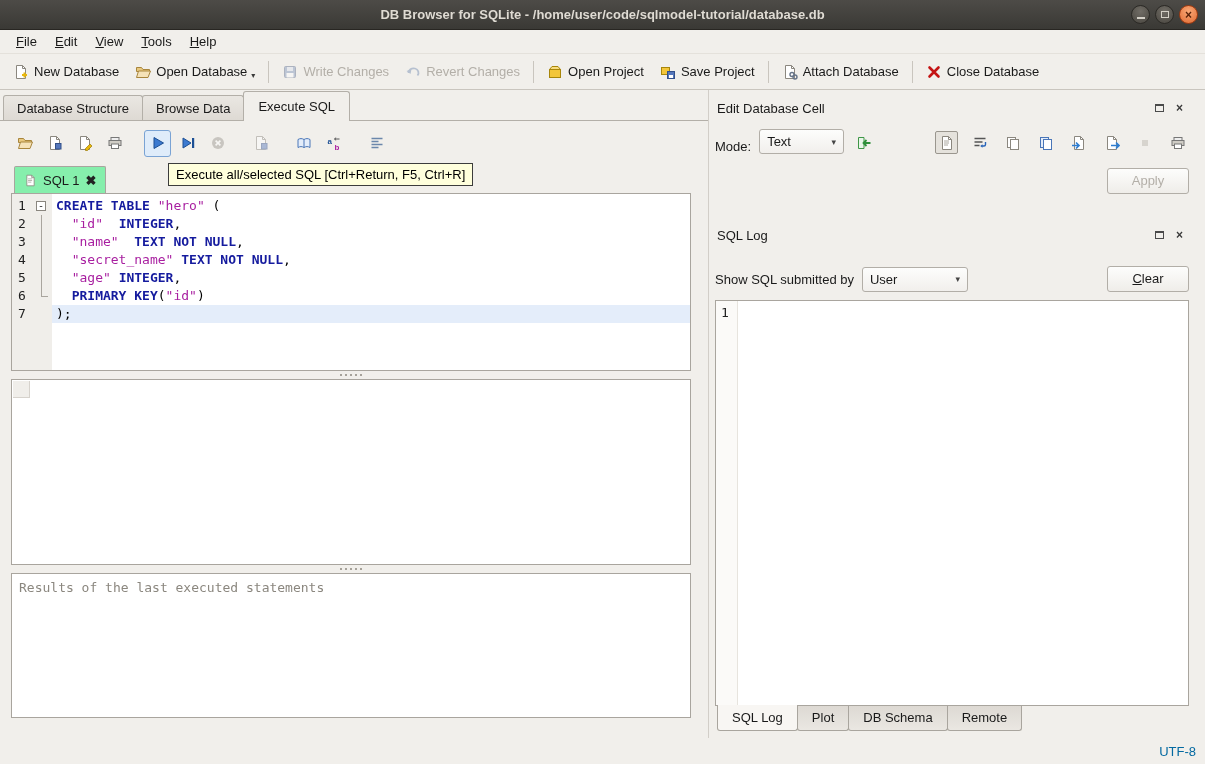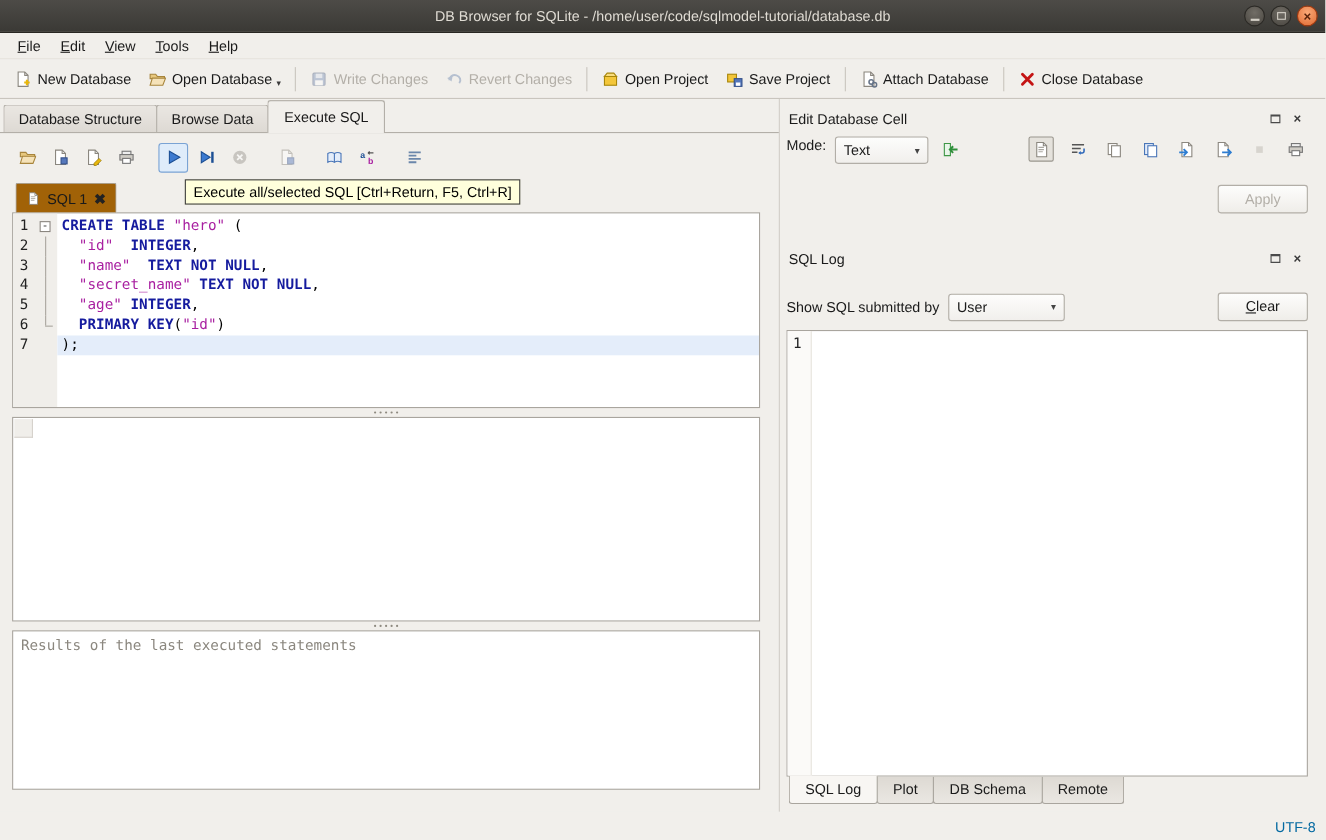--- a/index.html
+++ b/index.html
@@ -1,21 +1,21 @@
 <!DOCTYPE html>
 <html><head>
 <meta charset="utf-8">
 <style>
   *{margin:0;padding:0;box-sizing:border-box}
   html,body{width:1205px;height:764px;overflow:hidden}
   body{font-family:"Liberation Sans",sans-serif;font-size:13px;color:#1a1a1a;background:#f1efeb;position:relative}
 
   
   .titlebar{height:30px;background:linear-gradient(#4d4b47,#3a3935);display:flex;align-items:center;justify-content:center;position:relative;border-bottom:1px solid #282622}
-  .title-text{color:#dfdbd3;font-weight:normal;font-size:13px}
+  .title-text{color:#dfdbd3;font-weight:bold;font-size:13px}
   .win-controls{position:absolute;right:7px;top:5px;display:flex;gap:5px}
   .win-btn{width:19px;height:19px;border-radius:50%;background:radial-gradient(circle at 50% 32%,#716d66,#48453f);border:1px solid #2b2925;display:flex;align-items:center;justify-content:center;color:#d4d0c7}
   .win-btn.close{background:radial-gradient(circle at 50% 32%,#f9a876,#e06b33);border-color:#a03a10;color:#58220a;font-weight:bold;font-size:12px}
   .glyph-min{width:8px;height:2px;background:#d4d0c7;display:block;margin-top:6px}
   .glyph-max{width:8px;height:7px;border:1.5px solid #d4d0c7;display:block}
 
   
   .menubar{height:24px;background:#f1efeb;display:flex;align-items:stretch;padding-left:7px;border-bottom:1px solid #e4e1db}
   .menu-item{padding:4px 9px;display:inline-block}
   .mnemonic::first-letter{text-decoration:underline}
@@ -38,21 +38,21 @@
   .main-tab{padding:5px 13px;border:1px solid #b3afa8;border-bottom:none;background:linear-gradient(#eae7e2,#ddd9d3);margin-right:-1px;border-radius:3px 3px 0 0;position:relative}
   .main-tab.active{background:#f1efeb;z-index:2;padding:7px 14px}
 
   .page{flex:1;display:flex;flex-direction:column;padding:7px 17px 20px 11px;background:#f1efeb}
   .sqltoolbar{display:flex;align-items:center;height:30px;gap:3px;margin-bottom:8px}
   .sql-icon-btn{width:27px;height:27px;display:flex;align-items:center;justify-content:center;border:1px solid transparent;border-radius:3px}
   .sql-icon-btn.hover{border-color:#7aa3d4;background:#dfecfa}
   .sql-icon-btn.disabled{opacity:.45}
   .sql-sep{width:10px;height:1px}
   .sqltabs{display:flex;height:27px}
-  .sql-tab{display:flex;align-items:center;gap:6px;padding:0 9px;border:1px solid #a9a59e;border-bottom:none;background:#a16207;border-radius:2px 2px 0 0;margin-left:3px;position:relative;z-index:2}
+  .sql-tab{display:flex;align-items:center;gap:6px;padding:0 9px;border:1px solid #a9a59e;border-bottom:none;background:#86efac;border-radius:2px 2px 0 0;margin-left:3px;position:relative;z-index:2}
   .sql-tab-close{font-weight:bold;font-size:13px;color:#222;line-height:1}
 
   .editor{border:1px solid #a9a59e;background:#fff;height:178px;display:flex;overflow:hidden}
   .gutter{width:40px;background:#f0eeea;display:flex;flex-direction:column;padding-top:3px}
   .gut-row{height:18px;display:flex}
   .gut-num{width:20px;padding-left:6px;font:13px/18px "DejaVu Sans Mono",monospace;color:#222}
   .gut-fold{width:20px;position:relative}
   .fold-box{position:absolute;left:4px;top:4px;width:10px;height:10px;border:1px solid #8a867f;background:#fff;font:10px/8px "DejaVu Sans Mono",monospace;text-align:center;color:#333}
   .gut-fold.guide::before{content:"";position:absolute;left:9px;top:0;bottom:0;width:1px;background:#a9a59e}
   .gut-fold.end::before{content:"";position:absolute;left:9px;top:0;height:9px;width:1px;background:#a9a59e}
@@ -70,21 +70,21 @@
   .corner-btn{position:absolute;left:1px;top:1px;width:17px;height:17px;background:#f0eeea;border-right:1px solid #d6d2cc;border-bottom:1px solid #d6d2cc}
   .results-pane{flex:1;border:1px solid #a9a59e;background:#fff;padding:6px 7px;font:13px "DejaVu Sans Mono",monospace;color:#8b877f}
 
   
   .right-dock{flex:1;display:flex;flex-direction:column;padding:5px 16px 7px 6px;border-left:1px solid #d2cec8}
   .dock-header{display:flex;align-items:center;height:20px;margin:3px 2px 4px}
   .dock-header.log-header{margin-top:11px}
   .dock-title{flex:1}
   .dock-btn{width:15px;height:15px;margin-left:5px;display:flex;align-items:center;justify-content:center;color:#3a3a3a;font-size:12px;font-weight:bold}
   .float-glyph{width:9px;height:8px;border:1px solid #4a4a4a;border-top-width:2px;display:block}
-  .mode-row{display:flex;align-items:flex-start;gap:8px;height:30px;margin-top:2px}
+  .mode-row{display:flex;align-items:flex-end;gap:8px;height:30px;margin-top:2px}
   .combo{display:inline-flex;align-items:center;height:25px;border:1px solid #b2aea7;border-radius:3px;background:linear-gradient(#fdfdfc,#f1efec);padding:0 7px;justify-content:space-between}
   .combo .arrow{font-size:9px;color:#444;margin-left:8px}
   .combo.mode{width:85px}
   .combo.user{width:106px}
   .cell-icons{display:flex;gap:10px;margin-left:auto;align-items:center}
   .cell-icon-btn{width:23px;height:23px;display:flex;align-items:center;justify-content:center;border:1px solid transparent;border-radius:2px}
   .cell-icon-btn.selected{border-color:#9a968e;background:#e5e2dc}
   .cell-icon-btn.disabled{opacity:.45}
   .cell-box{height:80px;border:1px solid #a9a59e;background:#fff;margin-top:8px;position:relative}
   .cell-strip{position:absolute;left:0;top:0;bottom:0;width:63px;background:#f2f0ec}

